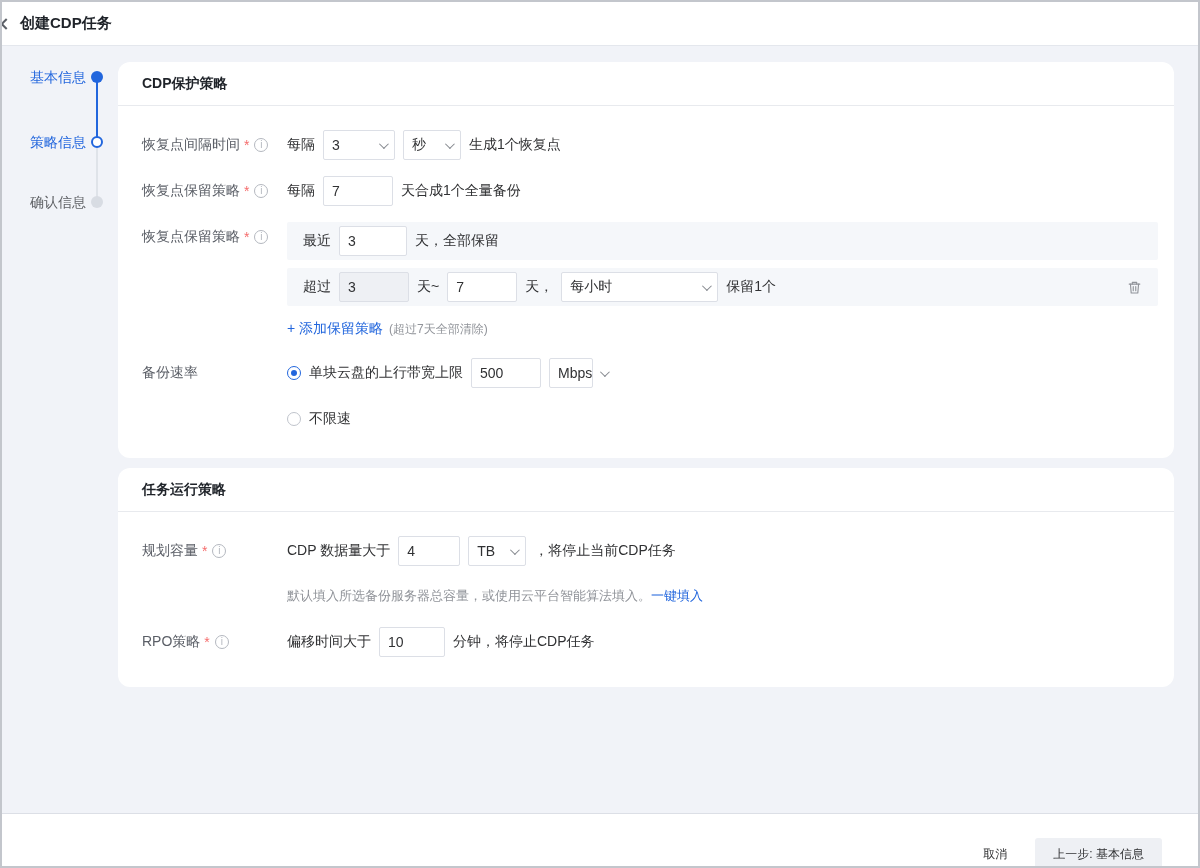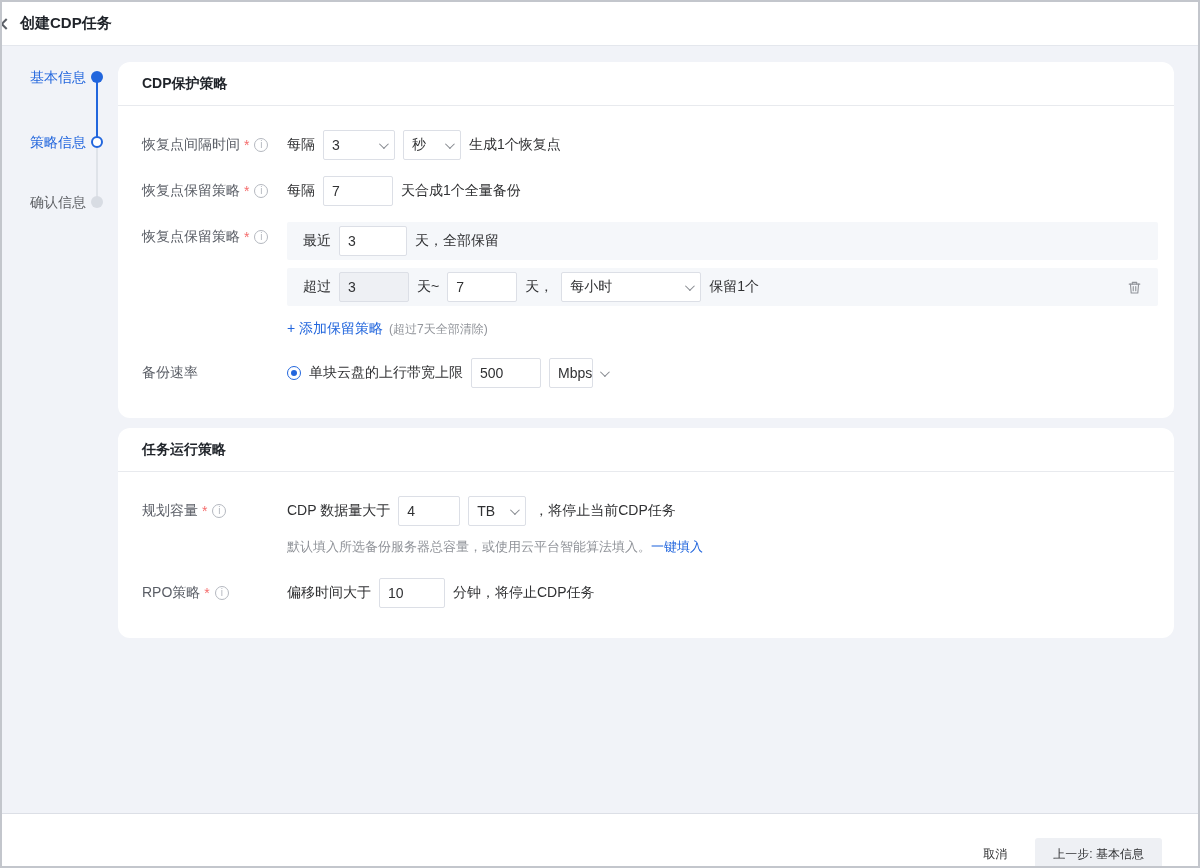--- a/index.html
+++ b/index.html
@@ -59,21 +59,21 @@
   .add-note { color:#909399; font-size:12px; margin-left:6px; }
   .trash-btn { margin-left:auto; cursor:pointer; display:flex; align-items:center; }
 
   .radio-line { display:flex; align-items:center; }
   .radio-line + .radio-line { margin-top:22px; }
   .radio { width:14px; height:14px; border-radius:50%; margin-right:8px; flex:0 0 auto; cursor:pointer; position:relative; }
   .radio.on { border:1.5px solid #2266dd; background:#fff; }
   .radio.on::after { content:""; position:absolute; left:50%; top:50%; width:6px; height:6px; margin:-3px 0 0 -3px; border-radius:50%; background:#2266dd; }
   .radio.off { border:1px solid #c0c4cc; background:#fff; }
 
-  .helper { margin-top:12px; font-size:13px; color:#909399; }
+  .helper { margin-top:21px; font-size:13px; color:#909399; }
   .helper .link { font-size:13px; }
 
   
   .footer { height:53px; background:#fff; border-top:1px solid #dcdfe6; display:flex; align-items:center; justify-content:flex-end; padding-right:24px; flex:0 0 auto; }
   .btn { height:32px; border:none; border-radius:3px; font-size:12px; font-family:inherit; cursor:pointer; padding:0 14px;margin-top:28px; }
   .btn-text { background:transparent; color:#303133; margin-right:14px; }
   .btn-plain { background:#eef0f4; color:#303133; margin-right:12px; padding:0 18px; }
   .btn-primary { background:#2266dd; color:#fff; padding:0 18px; }
 </style>
 </head>
@@ -167,21 +167,21 @@
               <div class="rule-row">
                 <span class="txt mr8">超过</span>
                 <div class="ipt ipt-disabled" style="width:70px;">
                   <input value="3" style="">
                 </div>
                 <span class="txt ml8 mr8">天~</span>
                 <div class="ipt" style="width:70px;">
                   <input value="7" style="">
                 </div>
                 <span class="txt ml8 mr8">天，</span>
-                <div class="sel" style="width:140px;text-align:center;">
+                <div class="sel" style="width:157px;text-align:center;">
                   <span>每小时</span>
                   <span class="chev-down"></span>
                 </div>
                 <span class="txt ml8">保留1个</span>
                 <span class="trash-btn">
                   <svg width="15" height="15" viewBox="0 0 24 24" fill="none" stroke="#909399" stroke-width="1.8" stroke-linecap="round" stroke-linejoin="round">
                       <path d="M3.5 6.5h17"></path>
                       <path d="M8.5 6.5V3.8h7v2.7"></path>
                       <path d="M5.5 6.5l1.2 14.2h10.6l1.2-14.2"></path>
                       <path d="M10 10.5v6.5M14 10.5v6.5"></path>
@@ -206,20 +206,24 @@
                 <span class="radio on"></span>
                 <span class="txt mr8">单块云盘的上行带宽上限</span>
                 <div class="ipt" style="width:70px;">
                   <input value="500" style="">
                 </div>
                 <div class="sel ml8" style="width:44px;">
                   <span>Mbps</span>
                   <span class="chev-down"></span>
                 </div>
               </div>
+              <div class="radio-line">
+                <span class="radio off"></span>
+                <span class="txt">不限速</span>
+              </div>
             </div>
           </div>
 
         </div>
       </div>
 
       <div class="card card-2">
         <div class="card-header">
           <span class="card-title">任务运行策略</span>
         </div>

